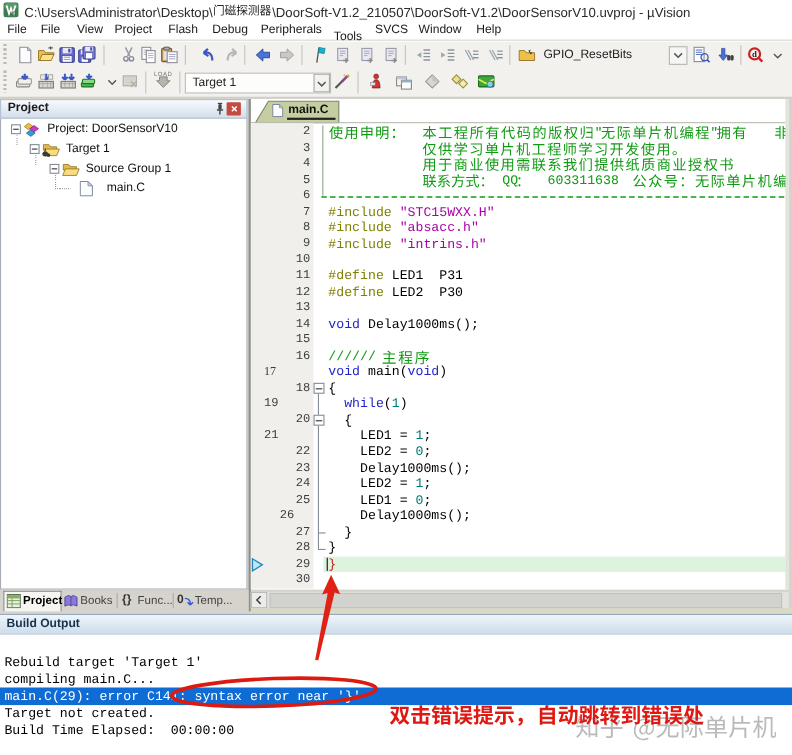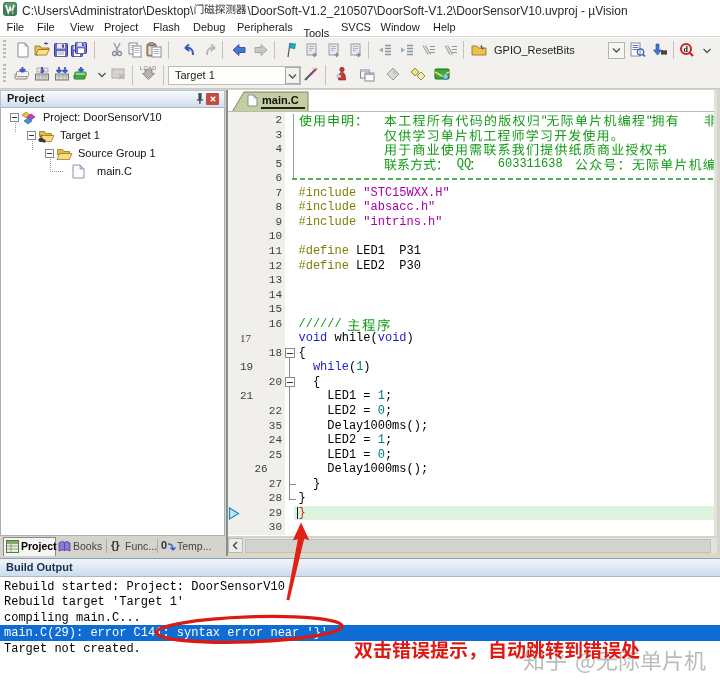--- a/index.html
+++ b/index.html
@@ -305,21 +305,21 @@
 <div style="position:absolute;left:240px;top:273.1px;width:42px;height:14.55px;line-height:14.55px;font-family:'Liberation Mono',monospace;font-size:11px;color:#3d3d3d;text-align:right">13</div>
 <div style="position:absolute;left:240px;top:287.6px;width:42px;height:14.55px;line-height:14.55px;font-family:'Liberation Mono',monospace;font-size:11px;color:#3d3d3d;text-align:right">14</div>
 <div style="position:absolute;left:240px;top:302.1px;width:42px;height:14.55px;line-height:14.55px;font-family:'Liberation Mono',monospace;font-size:11px;color:#3d3d3d;text-align:right">15</div>
 <div style="position:absolute;left:240px;top:316.7px;width:42px;height:14.55px;line-height:14.55px;font-family:'Liberation Mono',monospace;font-size:11px;color:#3d3d3d;text-align:right">16</div>
 <div style="position:absolute;left:240px;top:331.2px;width:42px;height:14.55px;line-height:14.55px;font-family:Liberation Serif, serif;font-size:11px;color:#3d3d3d;">17</div>
 <div style="position:absolute;left:240px;top:345.8px;width:42px;height:14.55px;line-height:14.55px;font-family:'Liberation Mono',monospace;font-size:11px;color:#3d3d3d;text-align:right">18</div>
 <div style="position:absolute;left:240px;top:360.4px;width:42px;height:14.55px;line-height:14.55px;font-family:'Liberation Mono',monospace;font-size:11px;color:#3d3d3d;">19</div>
 <div style="position:absolute;left:240px;top:374.9px;width:42px;height:14.55px;line-height:14.55px;font-family:'Liberation Mono',monospace;font-size:11px;color:#3d3d3d;text-align:right">20</div>
 <div style="position:absolute;left:240px;top:389.4px;width:42px;height:14.55px;line-height:14.55px;font-family:'Liberation Mono',monospace;font-size:11px;color:#3d3d3d;">21</div>
 <div style="position:absolute;left:240px;top:404.0px;width:42px;height:14.55px;line-height:14.55px;font-family:'Liberation Mono',monospace;font-size:11px;color:#3d3d3d;text-align:right">22</div>
-<div style="position:absolute;left:240px;top:418.6px;width:42px;height:14.55px;line-height:14.55px;font-family:'Liberation Mono',monospace;font-size:11px;color:#3d3d3d;text-align:right">35</div>
+<div style="position:absolute;left:240px;top:418.6px;width:42px;height:14.55px;line-height:14.55px;font-family:'Liberation Mono',monospace;font-size:11px;color:#3d3d3d;text-align:right">23</div>
 <div style="position:absolute;left:240px;top:433.1px;width:42px;height:14.55px;line-height:14.55px;font-family:'Liberation Mono',monospace;font-size:11px;color:#3d3d3d;text-align:right">24</div>
 <div style="position:absolute;left:240px;top:447.7px;width:42px;height:14.55px;line-height:14.55px;font-family:'Liberation Mono',monospace;font-size:11px;color:#3d3d3d;text-align:right">25</div>
 <div style="position:absolute;left:240px;top:462.2px;width:42px;height:14.55px;line-height:14.55px;font-family:'Liberation Mono',monospace;font-size:11px;color:#3d3d3d;text-align:center">26</div>
 <div style="position:absolute;left:240px;top:476.8px;width:42px;height:14.55px;line-height:14.55px;font-family:'Liberation Mono',monospace;font-size:11px;color:#3d3d3d;text-align:right">27</div>
 <div style="position:absolute;left:240px;top:491.3px;width:42px;height:14.55px;line-height:14.55px;font-family:'Liberation Mono',monospace;font-size:11px;color:#3d3d3d;text-align:right">28</div>
 <div style="position:absolute;left:240px;top:505.9px;width:42px;height:14.55px;line-height:14.55px;font-family:'Liberation Mono',monospace;font-size:11px;color:#3d3d3d;text-align:right">29</div>
 <div style="position:absolute;left:240px;top:520.4px;width:42px;height:14.55px;line-height:14.55px;font-family:'Liberation Mono',monospace;font-size:11px;color:#3d3d3d;text-align:right">30</div>
 <div class="abs" style="left:294px;top:505.9px;width:420px;height:14.55px;background:#def3de"></div>
 <div class="abs" style="left:292.5px;top:114px;width:1px;height:64px;background:#8aa88a"></div>
 <svg class="abs" style="left:292px;top:171.2px" width="422" height="14.55" viewBox="0 0 422 14.55">
@@ -349,25 +349,26 @@
     </svg>
 <div style="position:absolute;left:497.8px;top:156.7px;height:14.55px;line-height:14.55px;font-family:'Liberation Mono',monospace;font-size:12px;white-space:pre"><span style="color:#0f9a12">603311638</span></div>
 <svg style="position:absolute;left:575px;top:156.85px;" width="142" height="17" viewBox="0 -12.35 142.00 16.90">
       <path fill="#0f9a12" d="M4.2 -10.5C3.4 -8.6 2.1 -6.7 0.7 -5.6C0.9 -5.4 1.4 -5.1 1.6 -4.9C3.0 -6.1 4.4 -8.1 5.3 -10.3ZM8.6 -10.6 7.7 -10.3C8.7 -8.3 10.3 -6.1 11.7 -4.9C11.9 -5.1 12.3 -5.5 12.5 -5.7C11.2 -6.8 9.5 -8.9 8.6 -10.6ZM2.1 0.2C2.6 0.0 3.3 -0.1 10.2 -0.5C10.5 0.0 10.8 0.5 11.0 0.9L12.0 0.4C11.3 -0.8 10.0 -2.6 8.9 -4.0L7.9 -3.6C8.5 -2.9 9.0 -2.2 9.5 -1.4L3.5 -1.1C4.8 -2.6 6.0 -4.5 7.1 -6.5L6.0 -7.0C5.0 -4.8 3.4 -2.5 2.9 -1.9C2.4 -1.3 2.1 -0.9 1.7 -0.8C1.9 -0.6 2.0 -0.0 2.1 0.2Z M17.8 -6.3C17.5 -3.3 16.6 -1.0 14.8 0.3C15.1 0.5 15.5 0.8 15.7 0.9C16.9 -0.1 17.6 -1.4 18.2 -3.1C18.9 -2.5 19.8 -1.7 20.2 -1.1L20.9 -1.8C20.3 -2.4 19.3 -3.4 18.4 -4.1C18.6 -4.7 18.7 -5.4 18.8 -6.1ZM22.5 -6.2C22.2 -3.2 21.4 -0.9 19.5 0.4C19.8 0.6 20.2 0.9 20.4 1.0C21.6 0.1 22.4 -1.2 22.8 -2.9C23.4 -1.5 24.4 0.1 25.9 0.9C26.0 0.7 26.3 0.2 26.5 0.1C24.7 -0.9 23.7 -2.8 23.2 -4.4C23.3 -4.9 23.4 -5.5 23.5 -6.1ZM20.6 -11.0C19.5 -8.8 17.4 -7.1 14.8 -6.3C15.1 -6.0 15.4 -5.6 15.5 -5.4C17.6 -6.2 19.5 -7.5 20.7 -9.2C22.0 -7.5 23.9 -6.1 26.0 -5.4C26.2 -5.7 26.5 -6.1 26.7 -6.3C24.5 -6.9 22.3 -8.4 21.2 -10.0L21.6 -10.6Z M31.8 -9.5H38.0V-7.7H31.8ZM30.8 -10.4V-6.9H39.0V-10.4ZM29.2 -5.7V-4.8H31.9C31.6 -4.0 31.3 -3.1 31.0 -2.5H37.9C37.6 -1.0 37.3 -0.2 37.0 0.0C36.9 0.1 36.7 0.1 36.4 0.1C36.0 0.1 35.1 0.1 34.2 0.0C34.4 0.3 34.5 0.7 34.5 1.0C35.4 1.0 36.3 1.0 36.7 1.0C37.2 1.0 37.5 0.9 37.8 0.7C38.3 0.2 38.6 -0.7 39.0 -2.9C39.0 -3.1 39.0 -3.4 39.0 -3.4H32.5L33.0 -4.8H40.5V-5.7Z M45.8 -6.3C46.4 -6.3 46.8 -6.7 46.8 -7.3C46.8 -7.9 46.4 -8.3 45.8 -8.3C45.3 -8.3 44.9 -7.9 44.9 -7.3C44.9 -6.7 45.3 -6.3 45.8 -6.3ZM45.8 0.1C46.4 0.1 46.8 -0.3 46.8 -0.9C46.8 -1.5 46.4 -1.9 45.8 -1.9C45.3 -1.9 44.9 -1.5 44.9 -0.9C44.9 -0.3 45.3 0.1 45.8 0.1Z M58.3 -10.0V-9.1H62.6C62.6 -8.2 62.5 -7.2 62.4 -6.2H57.5V-5.3H62.2C61.6 -3.0 60.4 -0.9 57.3 0.2C57.6 0.4 57.8 0.8 58.0 1.0C61.3 -0.3 62.6 -2.7 63.2 -5.3H63.4V-0.8C63.4 0.4 63.8 0.7 65.2 0.7C65.4 0.7 67.3 0.7 67.6 0.7C68.8 0.7 69.1 0.2 69.3 -1.9C69.0 -1.9 68.6 -2.1 68.3 -2.3C68.3 -0.5 68.2 -0.2 67.5 -0.2C67.1 -0.2 65.6 -0.2 65.2 -0.2C64.6 -0.2 64.5 -0.3 64.5 -0.8V-5.3H69.2V-6.2H63.3C63.5 -7.2 63.5 -8.2 63.6 -9.1H68.4V-10.0Z M77.0 -9.9V-9.0H82.7V-9.9ZM81.1 -4.2C81.7 -2.9 82.3 -1.2 82.5 -0.2L83.4 -0.5C83.2 -1.6 82.5 -3.2 81.9 -4.5ZM77.3 -4.4C77.0 -3.1 76.4 -1.7 75.7 -0.7C75.9 -0.6 76.3 -0.4 76.5 -0.2C77.2 -1.2 77.8 -2.7 78.2 -4.3ZM72.1 -10.4V1.0H73.0V-9.5H74.9C74.7 -8.6 74.3 -7.5 73.9 -6.5C74.8 -5.5 75.1 -4.6 75.1 -3.9C75.1 -3.5 75.0 -3.1 74.8 -3.0C74.7 -2.9 74.5 -2.9 74.4 -2.9C74.2 -2.8 73.9 -2.9 73.6 -2.9C73.8 -2.6 73.9 -2.3 73.9 -2.0C74.2 -2.0 74.5 -2.0 74.8 -2.0C75.1 -2.1 75.3 -2.2 75.5 -2.3C75.9 -2.5 76.0 -3.1 76.0 -3.8C76.0 -4.6 75.8 -5.6 74.8 -6.6C75.3 -7.7 75.8 -9.0 76.2 -10.0L75.5 -10.4L75.3 -10.4ZM76.4 -6.8V-5.9H79.2V-0.2C79.2 -0.0 79.2 0.0 79.0 0.0C78.8 0.0 78.2 0.0 77.5 0.0C77.7 0.3 77.8 0.7 77.8 1.0C78.7 1.0 79.3 1.0 79.7 0.8C80.1 0.7 80.2 0.4 80.2 -0.2V-5.9H83.4V-6.8Z M88.1 -5.7H91.2V-4.3H88.1ZM92.2 -5.7H95.4V-4.3H92.2ZM88.1 -7.8H91.2V-6.5H88.1ZM92.2 -7.8H95.4V-6.5H92.2ZM94.4 -10.9C94.1 -10.2 93.6 -9.3 93.1 -8.7H90.0L90.5 -8.9C90.2 -9.5 89.6 -10.3 89.1 -10.9L88.3 -10.5C88.7 -9.9 89.2 -9.2 89.5 -8.7H87.1V-3.4H91.2V-2.2H85.9V-1.3H91.2V1.0H92.2V-1.3H97.5V-2.2H92.2V-3.4H96.4V-8.7H94.2C94.6 -9.2 95.1 -9.9 95.5 -10.5Z M101.7 -10.6V-6.3C101.7 -4.0 101.6 -1.5 99.9 0.3C100.1 0.5 100.5 0.8 100.7 1.1C101.9 -0.2 102.4 -1.8 102.6 -3.5H108.1V1.0H109.1V-4.5H102.7C102.7 -5.1 102.8 -5.7 102.8 -6.3V-6.6H111.1V-7.6H107.5V-10.9H106.4V-7.6H102.8V-10.6Z M120.1 -10.2V-6.0C120.1 -4.0 119.9 -1.4 118.1 0.4C118.4 0.5 118.7 0.9 118.9 1.0C120.8 -0.9 121.0 -3.8 121.0 -6.0V-9.3H123.5V-0.9C123.5 0.2 123.5 0.5 123.8 0.7C124.0 0.8 124.2 0.9 124.5 0.9C124.7 0.9 125.0 0.9 125.2 0.9C125.4 0.9 125.7 0.9 125.9 0.7C126.1 0.6 126.2 0.4 126.2 0.0C126.3 -0.3 126.3 -1.3 126.3 -2.0C126.1 -2.1 125.8 -2.3 125.6 -2.4C125.6 -1.6 125.6 -0.9 125.5 -0.6C125.5 -0.3 125.5 -0.2 125.4 -0.1C125.3 -0.0 125.2 0.0 125.1 0.0C125.0 0.0 124.8 0.0 124.8 0.0C124.7 0.0 124.6 -0.0 124.5 -0.1C124.5 -0.1 124.4 -0.4 124.4 -0.8V-10.2ZM116.4 -10.9V-8.1H114.3V-7.2H116.3C115.8 -5.4 114.9 -3.4 114.0 -2.3C114.1 -2.0 114.4 -1.7 114.5 -1.4C115.2 -2.3 115.9 -3.8 116.4 -5.3V1.0H117.4V-4.9C117.9 -4.3 118.5 -3.5 118.8 -3.0L119.4 -3.8C119.1 -4.2 117.8 -5.6 117.4 -6.0V-7.2H119.3V-8.1H117.4V-10.9Z M128.3 -0.7 128.6 0.2C129.6 -0.2 131.0 -0.8 132.3 -1.3L132.1 -2.1C130.7 -1.6 129.3 -1.0 128.3 -0.7ZM128.6 -5.5C128.8 -5.6 129.1 -5.7 130.5 -5.8C130.0 -5.0 129.5 -4.4 129.3 -4.1C128.9 -3.6 128.7 -3.3 128.4 -3.2C128.5 -3.0 128.6 -2.5 128.7 -2.4C128.9 -2.5 129.3 -2.7 132.2 -3.3C132.2 -3.5 132.1 -3.9 132.1 -4.1L130.0 -3.7C130.9 -4.9 131.8 -6.3 132.5 -7.8L131.7 -8.2C131.5 -7.7 131.2 -7.2 131.0 -6.7L129.5 -6.6C130.3 -7.7 131.0 -9.2 131.5 -10.6L130.6 -10.9C130.1 -9.3 129.3 -7.6 129.0 -7.2C128.7 -6.8 128.5 -6.4 128.3 -6.4C128.4 -6.1 128.5 -5.7 128.6 -5.5ZM135.9 -4.5V-2.6H134.8V-4.5ZM136.6 -4.5H137.5V-2.6H136.6ZM134.1 -5.4V0.9H134.8V-1.9H135.9V0.6H136.6V-1.9H137.5V0.6H138.2V-1.9H139.1V0.1C139.1 0.2 139.1 0.2 139.0 0.2C138.9 0.2 138.7 0.2 138.4 0.2C138.5 0.4 138.6 0.7 138.6 0.9C139.1 0.9 139.4 0.9 139.6 0.8C139.8 0.7 139.9 0.5 139.9 0.1V-5.4L139.1 -5.4ZM138.2 -4.5H139.1V-2.6H138.2ZM135.7 -10.7C135.9 -10.4 136.1 -9.9 136.2 -9.5H133.2V-6.7C133.2 -4.7 133.1 -1.8 131.9 0.3C132.1 0.4 132.5 0.7 132.6 0.8C133.8 -1.3 134.1 -4.4 134.1 -6.5H139.8V-9.5H137.3C137.1 -9.9 136.9 -10.5 136.6 -11.0ZM134.1 -8.7H138.9V-7.3H134.1Z"></path>
     </svg>
 <div style="position:absolute;left:298.5px;top:185.8px;height:14.55px;line-height:14.55px;font-family:'Liberation Mono',monospace;font-size:12px;white-space:pre"><span style="color:#7f8000">#include</span><span style="color:#000"> </span><span style="color:#a800a8">"STC15WXX.H"</span></div>
 <div style="position:absolute;left:298.5px;top:200.3px;height:14.55px;line-height:14.55px;font-family:'Liberation Mono',monospace;font-size:12px;white-space:pre"><span style="color:#7f8000">#include</span><span style="color:#000"> </span><span style="color:#a800a8">"absacc.h"</span></div>
 <div style="position:absolute;left:298.5px;top:214.9px;height:14.55px;line-height:14.55px;font-family:'Liberation Mono',monospace;font-size:12px;white-space:pre"><span style="color:#7f8000">#include</span><span style="color:#000"> </span><span style="color:#a800a8">"intrins.h"</span></div>
 <div style="position:absolute;left:298.5px;top:244.0px;height:14.55px;line-height:14.55px;font-family:'Liberation Mono',monospace;font-size:12px;white-space:pre"><span style="color:#7f8000">#define</span><span style="color:#000"> LED1  P31</span></div>
 <div style="position:absolute;left:298.5px;top:258.5px;height:14.55px;line-height:14.55px;font-family:'Liberation Mono',monospace;font-size:12px;white-space:pre"><span style="color:#7f8000">#define</span><span style="color:#000"> LED2  P30</span></div>
+<div style="position:absolute;left:298.5px;top:287.6px;height:14.55px;line-height:14.55px;font-family:'Liberation Mono',monospace;font-size:12px;white-space:pre"><span style="color:#2323cc">void</span><span style="color:#000"> Delay1000ms();</span></div>
 <div style="position:absolute;left:298.5px;top:316.7px;height:14.55px;line-height:14.55px;font-family:'Liberation Mono',monospace;font-size:12px;white-space:pre"><span style="color:#0f9a12">//////</span></div>
 <svg style="position:absolute;left:347px;top:316.90000000000003px;" width="45" height="18" viewBox="0 -12.82 45.00 17.55">
       <path fill="#0f9a12" d="M5.0 -10.7C5.9 -10.1 6.8 -9.3 7.4 -8.6H1.4V-7.7H6.2V-4.7H2.0V-3.7H6.2V-0.4H0.8V0.6H12.8V-0.4H7.3V-3.7H11.6V-4.7H7.3V-7.7H12.1V-8.6H7.7L8.4 -9.1C7.8 -9.7 6.7 -10.7 5.9 -11.3Z M22.2 -9.9H26.3V-7.4H22.2ZM21.2 -10.8V-6.5H27.2V-10.8ZM21.0 -2.8V-1.9H23.7V-0.2H20.1V0.7H28.0V-0.2H24.7V-1.9H27.4V-2.8H24.7V-4.5H27.7V-5.3H20.7V-4.5H23.7V-2.8ZM19.9 -11.2C18.9 -10.7 17.1 -10.3 15.6 -10.0C15.7 -9.8 15.8 -9.5 15.9 -9.3C16.5 -9.4 17.2 -9.5 17.9 -9.6V-7.5H15.7V-6.6H17.7C17.2 -5.0 16.3 -3.3 15.4 -2.3C15.6 -2.1 15.8 -1.7 15.9 -1.4C16.6 -2.2 17.3 -3.6 17.9 -4.9V1.1H18.9V-4.8C19.3 -4.2 19.9 -3.5 20.1 -3.1L20.7 -3.9C20.4 -4.2 19.3 -5.4 18.9 -5.8V-6.6H20.5V-7.5H18.9V-9.8C19.5 -10.0 20.1 -10.2 20.6 -10.4Z M35.0 -5.9C35.9 -5.5 37.0 -5.0 37.9 -4.5H33.1V-3.7H37.3V-0.1C37.3 0.1 37.2 0.1 37.0 0.2C36.7 0.2 35.8 0.2 34.8 0.1C35.0 0.4 35.1 0.8 35.2 1.1C36.4 1.1 37.2 1.1 37.7 0.9C38.2 0.8 38.3 0.5 38.3 -0.1V-3.7H41.2C40.8 -3.0 40.3 -2.4 39.8 -2.0L40.7 -1.6C41.4 -2.2 42.1 -3.3 42.8 -4.3L42.1 -4.6L41.9 -4.5H39.4L39.5 -4.6C39.2 -4.8 38.9 -5.0 38.5 -5.2C39.6 -5.8 40.8 -6.7 41.6 -7.5L40.9 -8.0L40.7 -7.9H33.9V-7.1H39.8C39.2 -6.5 38.4 -6.0 37.6 -5.6C36.9 -5.9 36.2 -6.2 35.6 -6.5ZM36.4 -11.1C36.6 -10.7 36.8 -10.2 37.0 -9.8H31.6V-6.1C31.6 -4.1 31.5 -1.4 30.4 0.6C30.6 0.7 31.1 0.9 31.3 1.1C32.4 -0.9 32.6 -4.0 32.6 -6.1V-8.9H42.8V-9.8H38.1C38.0 -10.3 37.6 -10.9 37.3 -11.4Z"></path>
     </svg>
-<div style="position:absolute;left:298.5px;top:331.2px;height:14.55px;line-height:14.55px;font-family:'Liberation Mono',monospace;font-size:12px;white-space:pre"><span style="color:#2323cc">void</span><span style="color:#000"> while(</span><span style="color:#2323cc">void</span><span style="color:#000">)</span></div>
+<div style="position:absolute;left:298.5px;top:331.2px;height:14.55px;line-height:14.55px;font-family:'Liberation Mono',monospace;font-size:12px;white-space:pre"><span style="color:#2323cc">void</span><span style="color:#000"> main(</span><span style="color:#2323cc">void</span><span style="color:#000">)</span></div>
 <div style="position:absolute;left:298.5px;top:345.8px;height:14.55px;line-height:14.55px;font-family:'Liberation Mono',monospace;font-size:12px;white-space:pre"><span style="color:#000">{</span></div>
 <div style="position:absolute;left:298.5px;top:360.4px;height:14.55px;line-height:14.55px;font-family:'Liberation Mono',monospace;font-size:12px;white-space:pre"><span style="color:#000">  </span><span style="color:#2323cc">while</span><span style="color:#000">(</span><span style="color:#007a7a">1</span><span style="color:#000">)</span></div>
 <div style="position:absolute;left:298.5px;top:374.9px;height:14.55px;line-height:14.55px;font-family:'Liberation Mono',monospace;font-size:12px;white-space:pre"><span style="color:#000">  {</span></div>
 <div style="position:absolute;left:298.5px;top:389.4px;height:14.55px;line-height:14.55px;font-family:'Liberation Mono',monospace;font-size:12px;white-space:pre"><span style="color:#000">    LED1 = </span><span style="color:#007a7a">1</span><span style="color:#000">;</span></div>
 <div style="position:absolute;left:298.5px;top:404.0px;height:14.55px;line-height:14.55px;font-family:'Liberation Mono',monospace;font-size:12px;white-space:pre"><span style="color:#000">    LED2 = </span><span style="color:#007a7a">0</span><span style="color:#000">;</span></div>
 <div style="position:absolute;left:298.5px;top:418.6px;height:14.55px;line-height:14.55px;font-family:'Liberation Mono',monospace;font-size:12px;white-space:pre"><span style="color:#000">    Delay1000ms();</span></div>
 <div style="position:absolute;left:298.5px;top:433.1px;height:14.55px;line-height:14.55px;font-family:'Liberation Mono',monospace;font-size:12px;white-space:pre"><span style="color:#000">    LED2 = </span><span style="color:#007a7a">1</span><span style="color:#000">;</span></div>
 <div style="position:absolute;left:298.5px;top:447.7px;height:14.55px;line-height:14.55px;font-family:'Liberation Mono',monospace;font-size:12px;white-space:pre"><span style="color:#000">    LED1 = </span><span style="color:#007a7a">0</span><span style="color:#000">;</span></div>
 <div style="position:absolute;left:298.5px;top:462.2px;height:14.55px;line-height:14.55px;font-family:'Liberation Mono',monospace;font-size:12px;white-space:pre"><span style="color:#000">    Delay1000ms();</span></div>
 <div style="position:absolute;left:298.5px;top:476.8px;height:14.55px;line-height:14.55px;font-family:'Liberation Mono',monospace;font-size:12px;white-space:pre"><span style="color:#000">  }</span></div>
@@ -411,26 +412,26 @@
 <div class="abs" style="left:161px;top:539px;font-size:11px;font-weight:bold;color:#333">0</div>
 <svg class="abs" style="left:167px;top:543px" width="10" height="9" viewBox="0 0 10 9">
       <path d="M1 1 C5 1 6 3 6 6 M6 7 l-2.5-2.5 M6 7 l2.5-2.5" stroke="#2a5ad8" stroke-width="1.3" fill="none"></path>
     </svg>
 <div class="abs" style="left:177px;top:540px;font-size:10.5px;color:#444">Temp...</div>
 <div class="abs" style="left:228px;top:553px;width:492px;height:5px;background:#d9d9c6"></div>
 <div class="abs" style="left:0;top:556px;width:228px;height:2px;background:#d6d3cd"></div>
 <div class="abs" style="left:0;top:558px;width:720px;height:19px;background:linear-gradient(#f0f5fb,#cddcec);border-top:1px solid #8aa0b8;border-bottom:1px solid #a8b8c8"></div>
 <div class="abs" style="left:6px;top:561px;font-size:11px;font-weight:bold;color:#16324e">Build Output</div>
 <div class="abs" style="left:0;top:577px;width:720px;height:109px;background:#fff"></div>
-<div class="abs" style="left:4px;top:579.5px;font-family:'Liberation Mono',monospace;font-size:12px;color:#000;white-space:pre">Rebuild started: Project: DoorSensorV10</div>
 <div class="abs" style="left:4px;top:595.0px;font-family:'Liberation Mono',monospace;font-size:12px;color:#000;white-space:pre">Rebuild target 'Target 1'</div>
 <div class="abs" style="left:4px;top:610.5px;font-family:'Liberation Mono',monospace;font-size:12px;color:#000;white-space:pre">compiling main.C...</div>
 <div class="abs" style="left:0;top:625.0px;width:720px;height:15.5px;background:#0f6cd4"></div>
 <div class="abs" style="left:4px;top:626.0px;font-family:'Liberation Mono',monospace;font-size:12px;color:#fff;white-space:pre">main.C(29): error C141: syntax error near '}'</div>
 <div class="abs" style="left:4px;top:641.5px;font-family:'Liberation Mono',monospace;font-size:12px;color:#000;white-space:pre">Target not created.</div>
+<div class="abs" style="left:4px;top:657.0px;font-family:'Liberation Mono',monospace;font-size:12px;color:#000;white-space:pre">Build Time Elapsed:  00:00:00</div>
 <svg style="position:absolute;left:523px;top:648px;" width="183" height="29" viewBox="0 -20.90 182.81 28.60">
       <path fill="#909090" fill-opacity="0.62" d="M12.0 -16.6V1.1H13.6V-0.6H18.3V0.9H20.0V-16.6ZM13.6 -2.2V-15.0H18.3V-2.2ZM3.5 -18.5C2.9 -15.8 2.0 -13.2 0.7 -11.5C1.1 -11.2 1.8 -10.8 2.1 -10.5C2.7 -11.5 3.3 -12.7 3.8 -14.0H5.5V-10.4V-9.6H1.0V-8.0H5.4C5.1 -5.1 4.1 -1.9 0.7 0.5C1.1 0.7 1.7 1.4 1.9 1.7C4.4 -0.1 5.8 -2.5 6.5 -4.8C7.7 -3.5 9.4 -1.4 10.1 -0.3L11.3 -1.7C10.6 -2.5 7.9 -5.5 6.9 -6.5C7.0 -7.0 7.0 -7.5 7.1 -8.0H11.3V-9.6H7.2L7.2 -10.4V-14.0H10.7V-15.5H4.4C4.6 -16.4 4.9 -17.3 5.1 -18.2Z M25.6 -13.8C26.5 -12.2 27.4 -10.2 27.7 -8.9L29.2 -9.5C28.9 -10.8 28.0 -12.8 27.1 -14.3ZM39.2 -14.7C38.7 -13.1 37.6 -10.9 36.8 -9.5L38.2 -9.0C39.0 -10.3 40.1 -12.3 41.0 -14.1ZM23.2 -8.1V-6.4H32.3V-0.5C32.3 -0.0 32.1 0.1 31.6 0.1C31.1 0.2 29.4 0.2 27.6 0.1C27.9 0.6 28.2 1.3 28.3 1.8C30.6 1.8 32.1 1.8 32.9 1.5C33.7 1.2 34.1 0.7 34.1 -0.5V-6.4H42.9V-8.1H34.1V-15.6C36.6 -15.8 39.0 -16.2 40.9 -16.7L40.0 -18.2C36.4 -17.2 29.9 -16.7 24.6 -16.5C24.8 -16.1 25.0 -15.4 25.0 -15.0C27.3 -15.1 29.9 -15.2 32.3 -15.4V-8.1Z M61.9 3.8C63.6 3.8 65.1 3.4 66.6 2.6L66.0 1.4C64.9 2.0 63.5 2.5 62.0 2.5C57.9 2.5 54.7 -0.3 54.7 -5.1C54.7 -10.8 59.0 -14.5 63.3 -14.5C67.8 -14.5 70.2 -11.6 70.2 -7.7C70.2 -4.5 68.4 -2.6 66.8 -2.6C65.5 -2.6 65.0 -3.5 65.5 -5.5L66.5 -10.4H65.1L64.8 -9.4H64.8C64.3 -10.2 63.7 -10.6 62.8 -10.6C60.0 -10.6 58.1 -7.5 58.1 -4.9C58.1 -2.6 59.4 -1.4 61.1 -1.4C62.2 -1.4 63.3 -2.1 64.1 -3.1H64.1C64.3 -1.8 65.3 -1.2 66.7 -1.2C68.9 -1.2 71.6 -3.5 71.6 -7.7C71.6 -12.6 68.4 -15.9 63.5 -15.9C58.0 -15.9 53.2 -11.6 53.2 -5.0C53.2 0.7 57.1 3.8 61.9 3.8ZM61.5 -2.8C60.5 -2.8 59.7 -3.4 59.7 -5.0C59.7 -6.9 60.9 -9.2 62.8 -9.2C63.5 -9.2 64.0 -8.9 64.4 -8.1L63.7 -4.2C62.9 -3.2 62.1 -2.8 61.5 -2.8Z M75.3 -17.0V-15.4H82.6C82.6 -13.8 82.5 -12.1 82.2 -10.5H74.0V-8.9H81.9C81.0 -5.1 78.9 -1.6 73.7 0.4C74.1 0.7 74.6 1.3 74.8 1.8C80.5 -0.5 82.7 -4.6 83.6 -8.9H84.1V-1.3C84.1 0.7 84.7 1.3 87.0 1.3C87.4 1.3 90.6 1.3 91.1 1.3C93.2 1.3 93.7 0.3 93.9 -3.2C93.4 -3.3 92.7 -3.6 92.3 -3.9C92.2 -0.9 92.0 -0.4 91.0 -0.4C90.3 -0.4 87.6 -0.4 87.1 -0.4C86.0 -0.4 85.8 -0.5 85.8 -1.3V-8.9H93.7V-10.5H83.9C84.1 -12.1 84.2 -13.8 84.3 -15.4H92.5V-17.0Z M105.0 -16.8V-15.2H114.6V-16.8ZM111.9 -7.1C112.9 -4.9 113.9 -2.1 114.3 -0.4L115.8 -0.9C115.4 -2.6 114.3 -5.4 113.3 -7.6ZM105.5 -7.5C105.0 -5.2 104.0 -2.8 102.8 -1.3C103.1 -1.1 103.8 -0.6 104.1 -0.4C105.3 -2.1 106.4 -4.6 107.0 -7.2ZM96.7 -17.5V1.8H98.3V-16.0H101.5C101.0 -14.6 100.3 -12.6 99.7 -11.1C101.3 -9.3 101.7 -7.8 101.7 -6.6C101.7 -5.9 101.6 -5.3 101.2 -5.1C101.1 -4.9 100.8 -4.9 100.5 -4.9C100.2 -4.8 99.7 -4.8 99.2 -4.9C99.5 -4.5 99.7 -3.8 99.7 -3.4C100.2 -3.4 100.8 -3.4 101.2 -3.5C101.7 -3.5 102.1 -3.7 102.4 -3.8C103.1 -4.3 103.3 -5.3 103.3 -6.4C103.3 -7.8 102.9 -9.4 101.3 -11.2C102.0 -13.0 102.9 -15.2 103.5 -17.0L102.4 -17.6L102.1 -17.5ZM104.0 -11.5V-10.0H108.7V-0.4C108.7 -0.1 108.6 0.0 108.3 0.0C108.0 0.0 107.0 0.0 105.8 0.0C106.1 0.5 106.3 1.2 106.4 1.7C107.9 1.7 108.9 1.7 109.6 1.4C110.2 1.1 110.4 0.6 110.4 -0.3V-10.0H115.8V-11.5Z M121.7 -9.6H126.9V-7.2H121.7ZM128.6 -9.6H134.1V-7.2H128.6ZM121.7 -13.3H126.9V-10.9H121.7ZM128.6 -13.3H134.1V-10.9H128.6ZM132.4 -18.4C131.9 -17.3 131.0 -15.7 130.2 -14.7H124.9L125.8 -15.1C125.3 -16.0 124.3 -17.4 123.4 -18.4L122.0 -17.7C122.8 -16.8 123.7 -15.6 124.1 -14.7H120.1V-5.8H126.9V-3.7H118.0V-2.2H126.9V1.7H128.6V-2.2H137.7V-3.7H128.6V-5.8H135.8V-14.7H132.1C132.8 -15.6 133.5 -16.7 134.2 -17.8Z M142.8 -17.9V-10.6C142.8 -6.7 142.5 -2.6 139.6 0.5C140.1 0.8 140.7 1.4 140.9 1.8C143.0 -0.4 143.9 -3.1 144.2 -5.9H153.5V1.8H155.3V-7.6H144.4C144.5 -8.6 144.5 -9.6 144.5 -10.6V-11.1H158.7V-12.8H152.5V-18.5H150.7V-12.8H144.5V-17.9Z M171.8 -17.2V-10.2C171.8 -6.8 171.5 -2.4 168.5 0.7C168.9 0.9 169.5 1.5 169.7 1.8C172.9 -1.5 173.4 -6.5 173.4 -10.2V-15.7H177.5V-1.5C177.5 0.4 177.6 0.8 178.0 1.1C178.3 1.4 178.8 1.5 179.3 1.5C179.6 1.5 180.1 1.5 180.4 1.5C180.9 1.5 181.2 1.5 181.6 1.2C181.9 1.0 182.1 0.6 182.2 0.0C182.3 -0.5 182.4 -2.2 182.4 -3.4C181.9 -3.6 181.4 -3.8 181.1 -4.1C181.1 -2.7 181.1 -1.5 181.0 -1.0C181.0 -0.5 180.9 -0.3 180.8 -0.2C180.7 -0.0 180.5 0.0 180.3 0.0C180.1 0.0 179.8 0.0 179.7 0.0C179.5 0.0 179.4 -0.0 179.3 -0.1C179.2 -0.2 179.1 -0.6 179.1 -1.4V-17.2ZM165.6 -18.5V-13.8H162.0V-12.2H165.4C164.6 -9.1 163.0 -5.7 161.4 -3.8C161.7 -3.5 162.1 -2.8 162.3 -2.4C163.5 -3.9 164.7 -6.4 165.6 -8.9V1.7H167.2V-8.4C168.1 -7.3 169.1 -5.9 169.5 -5.1L170.6 -6.5C170.1 -7.1 168.0 -9.4 167.2 -10.2V-12.2H170.5V-13.8H167.2V-18.5Z"></path>
     </svg>
 <svg style="position:absolute;left:354px;top:639px;" width="133" height="25" viewBox="0 -18.05 133.00 24.70">
       <path fill="#e01812" d="M15.3 -12.6C14.9 -10.1 14.2 -7.9 13.3 -6.1C12.5 -8.0 11.9 -10.2 11.6 -12.6ZM9.3 -14.7V-12.6H10.4L9.4 -12.4C10.0 -9.1 10.7 -6.2 11.9 -3.8C10.7 -2.3 9.2 -1.1 7.5 -0.3C8.1 0.1 8.7 1.0 9.0 1.7C10.6 0.8 12.0 -0.3 13.1 -1.6C14.1 -0.3 15.3 0.9 16.7 1.7C17.1 1.1 17.8 0.2 18.3 -0.2C16.8 -1.0 15.6 -2.2 14.6 -3.6C16.3 -6.3 17.3 -9.9 17.7 -14.4L16.2 -14.8L15.9 -14.7ZM0.9 -9.8C2.1 -8.5 3.3 -7.0 4.4 -5.5C3.4 -3.2 2.0 -1.3 0.4 -0.2C0.9 0.3 1.7 1.1 2.0 1.7C3.6 0.4 4.9 -1.2 5.9 -3.2C6.5 -2.4 6.9 -1.6 7.3 -0.9L9.2 -2.5C8.7 -3.5 7.9 -4.6 7.0 -5.8C7.9 -8.3 8.5 -11.1 8.8 -14.4L7.3 -14.8L6.9 -14.7H1.1V-12.6H6.3C6.1 -11.0 5.8 -9.4 5.3 -8.0C4.4 -9.1 3.5 -10.2 2.6 -11.1Z M21.5 -5.6V0.8H33.1V1.7H35.5V-5.7H33.1V-1.4H29.8V-6.8H37.1V-9.0H29.8V-11.2H35.8V-13.5H29.8V-16.1H27.4V-13.5H21.3V-11.2H27.4V-9.0H19.9V-6.8H27.4V-1.4H24.0V-5.6Z M39.0 -6.9V-4.8H41.4V-1.9C41.4 -1.1 40.8 -0.5 40.4 -0.3C40.8 0.2 41.2 1.1 41.4 1.6C41.7 1.3 42.4 0.9 45.8 -0.9C45.6 -1.3 45.5 -2.2 45.4 -2.8L43.4 -1.9V-4.8H45.8V-6.9H43.4V-8.7H45.4V-10.8H40.4C40.7 -11.1 41.0 -11.5 41.3 -11.9H45.7V-14.1H42.4C42.7 -14.6 42.9 -15.0 43.0 -15.5L41.1 -16.1C40.5 -14.4 39.5 -12.8 38.4 -11.8C38.7 -11.3 39.2 -10.1 39.4 -9.6L40.0 -10.3V-8.7H41.4V-6.9ZM51.9 -16.1V-13.9H50.0V-16.1H48.0V-13.9H46.3V-12.0H48.0V-10.1H45.9V-8.1H56.4V-10.1H54.0V-12.0H55.9V-13.9H54.0V-16.1ZM50.0 -12.0H51.9V-10.1H50.0ZM49.1 -2.1H53.1V-0.8H49.1ZM49.1 -3.9V-5.2H53.1V-3.9ZM47.0 -7.0V1.7H49.1V1.0H53.1V1.6H55.3V-7.0Z M66.9 -13.4H72.0V-11.6H66.9ZM64.8 -15.3V-9.7H74.3V-15.3ZM58.7 -14.4C59.7 -13.5 61.0 -12.2 61.6 -11.4L63.2 -13.0C62.6 -13.8 61.2 -15.0 60.2 -15.9ZM63.9 -5.1V-3.1H67.7C67.1 -1.8 65.8 -0.8 63.4 -0.1C63.9 0.3 64.4 1.2 64.7 1.7C67.3 0.9 68.7 -0.3 69.5 -1.9C70.5 -0.2 72.1 1.1 74.2 1.7C74.5 1.1 75.1 0.2 75.6 -0.2C73.6 -0.7 72.0 -1.7 71.1 -3.1H75.4V-5.1H70.4L70.5 -6.5H74.7V-8.5H64.4V-6.5H68.4C68.3 -6.0 68.3 -5.6 68.2 -5.1ZM60.3 1.5C60.6 1.1 61.2 0.6 64.3 -1.5C64.1 -2.0 63.8 -2.9 63.7 -3.5L62.2 -2.5V-10.4H57.6V-8.2H60.0V-2.4C60.0 -1.5 59.5 -0.9 59.1 -0.6C59.5 -0.1 60.1 0.9 60.3 1.5Z M85.8 -11.5H91.0V-10.6H85.8ZM85.8 -13.9H91.0V-13.0H85.8ZM83.8 -15.6V-9.0H93.2V-15.6ZM83.9 -5.7C83.7 -3.1 82.9 -0.9 81.3 0.3C81.8 0.6 82.6 1.3 83.0 1.7C83.8 0.9 84.5 -0.1 85.0 -1.3C86.3 1.0 88.2 1.4 90.7 1.4H94.0C94.1 0.9 94.4 -0.1 94.6 -0.6C93.8 -0.5 91.4 -0.5 90.8 -0.5C90.3 -0.5 89.9 -0.5 89.5 -0.6V-2.8H93.1V-4.6H89.5V-6.2H94.1V-8.1H82.8V-6.2H87.3V-1.3C86.6 -1.7 86.1 -2.4 85.7 -3.5C85.8 -4.1 85.9 -4.7 86.0 -5.4ZM78.7 -16.1V-12.5H76.6V-10.4H78.7V-7.0L76.4 -6.5L76.9 -4.3L78.7 -4.8V-1.0C78.7 -0.7 78.6 -0.6 78.4 -0.6C78.1 -0.6 77.5 -0.6 76.8 -0.6C77.1 -0.1 77.3 0.9 77.4 1.4C78.6 1.4 79.4 1.4 80.0 1.0C80.6 0.7 80.8 0.1 80.8 -0.9V-5.4L82.8 -6.0L82.5 -8.1L80.8 -7.6V-10.4H82.7V-12.5H80.8V-16.1Z M98.7 -6.7C98.1 -4.7 96.8 -2.7 95.4 -1.4C96.0 -1.1 97.1 -0.5 97.5 -0.1C98.9 -1.5 100.3 -3.8 101.2 -6.1ZM107.7 -5.9C109.0 -4.0 110.3 -1.6 110.7 0.0L113.1 -1.0C112.5 -2.7 111.2 -5.0 109.9 -6.7ZM97.8 -14.9V-12.7H111.2V-14.9ZM96.0 -10.3V-8.1H103.3V-1.0C103.3 -0.8 103.2 -0.7 102.8 -0.7C102.5 -0.6 101.1 -0.7 100.0 -0.7C100.4 -0.0 100.7 1.0 100.9 1.7C102.5 1.7 103.8 1.7 104.7 1.3C105.5 0.9 105.8 0.3 105.8 -1.0V-8.1H113.0V-10.3Z M117.7 2.6C120.0 1.9 121.4 0.2 121.4 -2.0C121.4 -3.6 120.7 -4.6 119.4 -4.6C118.4 -4.6 117.5 -4.0 117.5 -2.9C117.5 -1.8 118.4 -1.2 119.3 -1.2L119.5 -1.2C119.4 -0.2 118.5 0.6 117.1 1.1Z"></path>
     </svg>
 <svg style="position:absolute;left:488px;top:639px;" width="152" height="25" viewBox="0 -18.05 152.00 24.70">
       <path fill="#e01812" d="M5.0 -7.4H14.1V-5.5H5.0ZM5.0 -9.5V-11.5H14.1V-9.5ZM5.0 -3.4H14.1V-1.4H5.0ZM8.1 -16.2C8.0 -15.4 7.8 -14.5 7.6 -13.7H2.7V1.7H5.0V0.7H14.1V1.7H16.5V-13.7H10.0C10.3 -14.3 10.6 -15.1 10.9 -15.9Z M20.5 -14.7V-12.7H28.0V-14.7ZM20.7 -0.4 20.7 -0.4V-0.4C21.3 -0.7 22.1 -1.0 26.8 -2.2L27.0 -1.3L28.9 -1.9C28.5 -1.2 28.0 -0.6 27.4 -0.1C28.0 0.3 28.7 1.1 29.1 1.7C31.8 -1.0 32.6 -5.0 32.9 -9.8H34.8C34.7 -3.9 34.5 -1.5 34.0 -1.0C33.8 -0.8 33.7 -0.7 33.3 -0.7C32.9 -0.7 32.1 -0.7 31.2 -0.8C31.6 -0.2 31.9 0.8 31.9 1.4C32.9 1.5 33.9 1.5 34.5 1.4C35.1 1.3 35.6 1.1 36.0 0.4C36.7 -0.5 36.9 -3.3 37.1 -11.0C37.1 -11.3 37.1 -12.0 37.1 -12.0H32.9L33.0 -15.8H30.7L30.7 -12.0H28.6V-9.8H30.6C30.5 -6.8 30.1 -4.2 29.0 -2.1C28.6 -3.4 27.9 -5.4 27.2 -7.0L25.4 -6.5C25.7 -5.8 26.0 -4.9 26.2 -4.1L23.0 -3.4C23.6 -4.8 24.2 -6.6 24.6 -8.2H28.3V-10.3H19.9V-8.2H22.3C21.9 -6.2 21.2 -4.2 20.9 -3.7C20.6 -3.0 20.4 -2.5 20.0 -2.4C20.3 -1.8 20.6 -0.8 20.7 -0.4Z M41.3 -13.3H43.4V-10.8H41.3ZM47.9 -16.1V-11.4C47.6 -12.1 47.3 -12.9 46.9 -13.5L45.3 -12.9V-15.2H39.5V-9.0H41.8V-2.2L41.0 -2.0V-7.8H39.5V-1.6L38.5 -1.4L39.0 0.7C40.9 0.1 43.5 -0.6 45.9 -1.2L45.6 -3.1L43.6 -2.6V-5.2H44.6L44.6 -5.2L45.8 -3.1L47.7 -4.6C47.4 -2.7 46.7 -0.9 44.9 0.1C45.4 0.5 46.1 1.3 46.4 1.7C49.5 -0.4 50.0 -4.4 50.0 -8.0V-16.1ZM43.6 -9.0H45.3V-12.4C45.9 -11.2 46.5 -9.7 46.6 -8.7L47.9 -9.3V-8.0L47.9 -7.0C47.0 -6.5 46.1 -6.0 45.4 -5.6V-7.2H43.6ZM54.3 -13.7C54.0 -12.8 53.6 -11.6 53.1 -10.6V-16.1H51.0V-1.6C51.0 0.8 51.4 1.4 53.0 1.4C53.4 1.4 54.2 1.4 54.5 1.4C55.9 1.4 56.4 0.5 56.6 -1.8C56.0 -1.9 55.2 -2.3 54.8 -2.7C54.7 -1.0 54.6 -0.6 54.3 -0.6C54.2 -0.6 53.6 -0.6 53.5 -0.6C53.1 -0.6 53.1 -0.7 53.1 -1.5V-5.4C53.9 -4.7 54.7 -3.9 55.2 -3.3L56.7 -4.9C56.0 -5.7 54.5 -6.9 53.5 -7.8L53.1 -7.4V-9.3L54.1 -8.7C54.8 -9.7 55.7 -11.3 56.4 -12.7Z M58.4 -5.9C58.5 -6.1 59.3 -6.2 59.9 -6.2H61.3V-4.0L57.5 -3.5L58.0 -1.3L61.3 -1.9V1.7H63.4V-2.3L65.6 -2.7L65.5 -4.6L63.4 -4.3V-6.2H64.9V-8.2H63.4V-10.9H61.3V-8.2H60.1C60.7 -9.4 61.2 -10.7 61.6 -12.1H65.0V-14.1H62.2C62.4 -14.7 62.5 -15.2 62.6 -15.8L60.4 -16.1C60.3 -15.5 60.2 -14.8 60.1 -14.1H57.7V-12.1H59.6C59.2 -10.8 58.9 -9.7 58.7 -9.3C58.4 -8.5 58.1 -7.9 57.7 -7.8C58.0 -7.3 58.3 -6.3 58.4 -5.9ZM65.1 -10.6V-8.5H67.4C67.0 -7.1 66.6 -5.9 66.3 -4.9H71.4C70.9 -4.2 70.3 -3.4 69.7 -2.7C69.1 -3.1 68.5 -3.4 68.0 -3.7L66.5 -2.2C68.6 -1.1 71.0 0.7 72.2 1.8L73.7 0.0C73.2 -0.5 72.4 -1.0 71.5 -1.6C72.8 -3.2 74.0 -4.9 75.0 -6.3L73.4 -7.1L73.1 -7.0H69.3L69.7 -8.5H75.4V-10.6H70.3L70.7 -12.0H74.7V-14.1H71.2L71.6 -15.8L69.4 -16.1L68.9 -14.1H65.8V-12.0H68.4L68.0 -10.6Z M87.8 -14.4V-2.8H89.9V-14.4ZM91.5 -15.9V-1.2C91.5 -0.8 91.4 -0.7 91.0 -0.7C90.7 -0.7 89.7 -0.7 88.7 -0.8C89.0 -0.2 89.3 0.8 89.5 1.4C90.9 1.4 92.0 1.3 92.7 1.0C93.5 0.6 93.7 0.0 93.7 -1.2V-15.9ZM77.0 -1.1 77.5 1.0C80.0 0.5 83.7 -0.1 87.0 -0.8L86.9 -2.7L83.3 -2.1V-4.3H86.7V-6.3H83.3V-8.0H81.1V-6.3H77.6V-4.3H81.1V-1.7C79.5 -1.5 78.1 -1.3 77.0 -1.1ZM78.2 -8.1C78.8 -8.3 79.6 -8.4 84.9 -8.8C85.0 -8.5 85.2 -8.1 85.3 -7.9L87.1 -9.0C86.6 -10.1 85.4 -11.8 84.4 -13.1H87.1V-15.0H77.2V-13.1H79.6C79.1 -12.0 78.6 -11.2 78.4 -10.9C78.1 -10.5 77.8 -10.2 77.5 -10.1C77.7 -9.5 78.1 -8.5 78.2 -8.1ZM82.7 -12.1C83.1 -11.6 83.5 -11.1 83.8 -10.6L80.4 -10.4C81.0 -11.2 81.5 -12.1 82.0 -13.1H84.3Z M96.0 -6.9V-4.8H98.4V-1.9C98.4 -1.1 97.8 -0.5 97.4 -0.3C97.8 0.2 98.2 1.1 98.4 1.6C98.7 1.3 99.4 0.9 102.8 -0.9C102.6 -1.3 102.5 -2.2 102.4 -2.8L100.4 -1.9V-4.8H102.8V-6.9H100.4V-8.7H102.4V-10.8H97.4C97.7 -11.1 98.0 -11.5 98.3 -11.9H102.7V-14.1H99.4C99.7 -14.6 99.9 -15.0 100.0 -15.5L98.1 -16.1C97.5 -14.4 96.5 -12.8 95.4 -11.8C95.7 -11.3 96.2 -10.1 96.4 -9.6L97.0 -10.3V-8.7H98.4V-6.9ZM108.9 -16.1V-13.9H107.0V-16.1H105.0V-13.9H103.3V-12.0H105.0V-10.1H102.9V-8.1H113.4V-10.1H111.0V-12.0H112.9V-13.9H111.0V-16.1ZM107.0 -12.0H108.9V-10.1H107.0ZM106.1 -2.1H110.1V-0.8H106.1ZM106.1 -3.9V-5.2H110.1V-3.9ZM104.0 -7.0V1.7H106.1V1.0H110.1V1.6H112.3V-7.0Z M123.9 -13.4H129.0V-11.6H123.9ZM121.8 -15.3V-9.7H131.3V-15.3ZM115.7 -14.4C116.7 -13.5 118.0 -12.2 118.6 -11.4L120.2 -13.0C119.6 -13.8 118.2 -15.0 117.2 -15.9ZM120.9 -5.1V-3.1H124.7C124.1 -1.8 122.8 -0.8 120.4 -0.1C120.9 0.3 121.4 1.2 121.7 1.7C124.3 0.9 125.7 -0.3 126.5 -1.9C127.5 -0.2 129.1 1.1 131.2 1.7C131.5 1.1 132.1 0.2 132.6 -0.2C130.6 -0.7 129.0 -1.7 128.1 -3.1H132.4V-5.1H127.4L127.5 -6.5H131.7V-8.5H121.4V-6.5H125.4C125.3 -6.0 125.3 -5.6 125.2 -5.1ZM117.3 1.5C117.6 1.1 118.2 0.6 121.3 -1.5C121.1 -2.0 120.8 -2.9 120.7 -3.5L119.2 -2.5V-10.4H114.6V-8.2H117.0V-2.4C117.0 -1.5 116.5 -0.9 116.1 -0.6C116.5 -0.1 117.1 0.9 117.3 1.5Z M140.5 -11.0C140.2 -9.0 139.8 -7.2 139.1 -5.7C138.5 -6.8 138.1 -8.1 137.6 -9.7L138.1 -11.0ZM136.7 -16.1C136.2 -12.3 135.1 -8.5 133.7 -6.6C134.3 -6.3 135.1 -5.8 135.6 -5.4C135.9 -5.8 136.2 -6.3 136.5 -6.9C136.9 -5.6 137.4 -4.5 137.9 -3.6C136.8 -2.0 135.3 -0.8 133.4 0.0C134.0 0.4 135.0 1.3 135.3 1.8C137.0 1.0 138.3 -0.1 139.5 -1.6C141.7 0.7 144.5 1.3 147.7 1.3H150.8C150.9 0.7 151.3 -0.5 151.7 -1.1C150.7 -1.1 148.5 -1.1 147.8 -1.1C145.1 -1.1 142.7 -1.6 140.7 -3.6C141.9 -5.9 142.7 -9.0 143.1 -12.8L141.5 -13.2L141.1 -13.1H138.6C138.8 -13.9 139.0 -14.8 139.1 -15.6ZM144.2 -16.1V-1.9H146.6V-9.0C147.6 -7.7 148.6 -6.3 149.1 -5.3L151.1 -6.6C150.3 -8.0 148.6 -10.2 147.2 -11.7L146.6 -11.4V-16.1Z"></path>
     </svg>
 <svg class="abs" style="left:137px;top:603px" width="230" height="55" viewBox="0 0 230 55">

